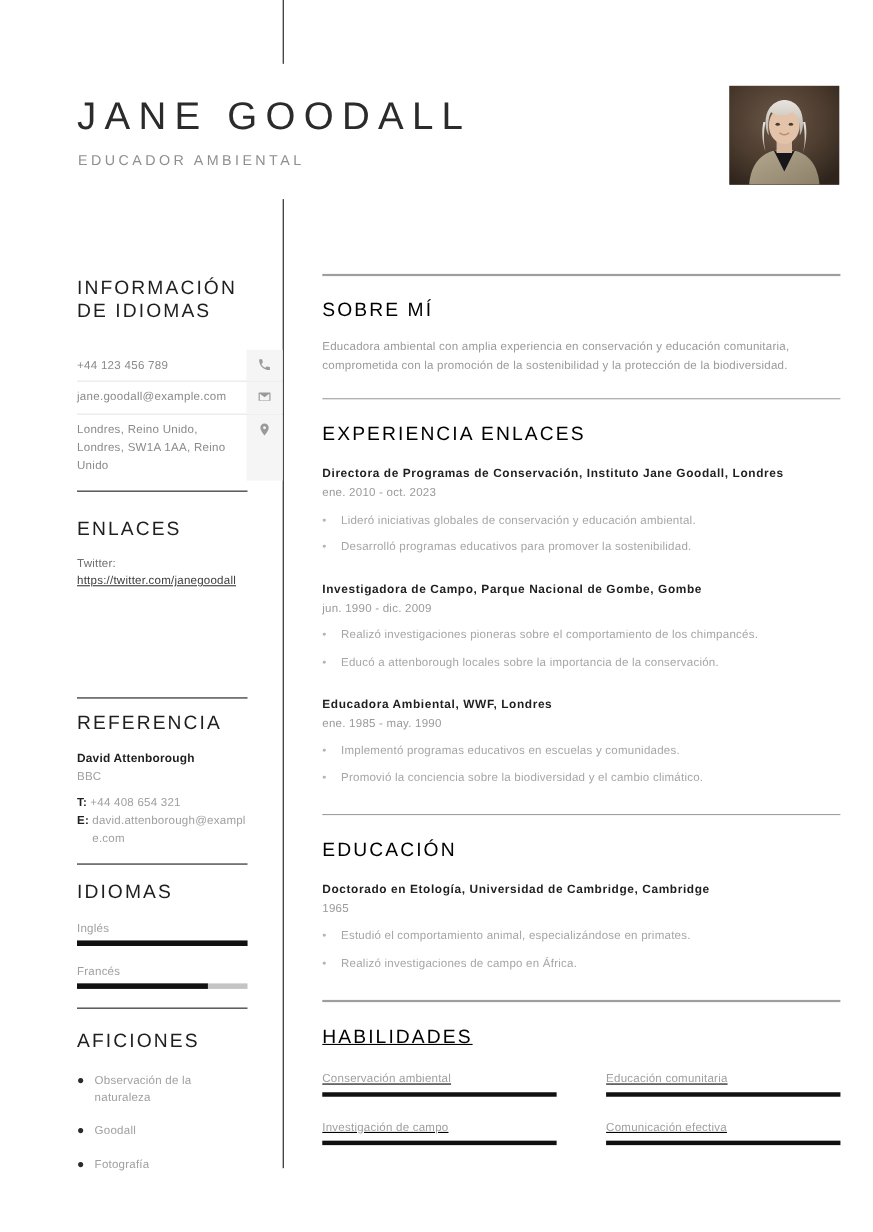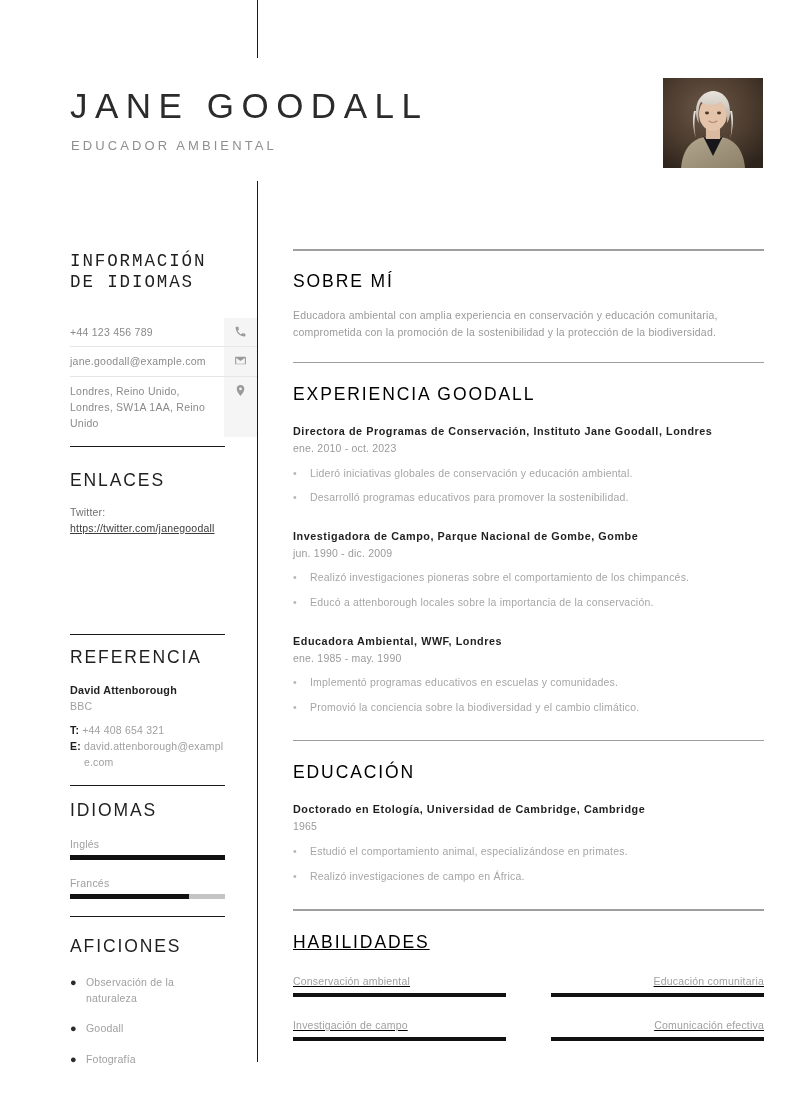--- a/index.html
+++ b/index.html
@@ -270,21 +270,21 @@
   }
   .skills-grid {
     display: flex;
     flex-wrap: wrap;
   }
   .skill {
     width: 213px;
     margin-right: 45px;
     margin-bottom: 22px;
   }
-  .skill:nth-child(2n) { margin-right: 0; text-align: right; }
+  .skill:nth-child(2n) { margin-right: 0; }
   .skill-name {
     font-size: 10.5px;
     color: #a0a0a0;
     letter-spacing: 0.2px;
     margin-bottom: 6px;
   }
   .skill-track {
     width: 213px;
     height: 4px;
     background: #d8d8d8;
@@ -334,21 +334,21 @@
         <path d="M67 33 C69 42 69 53 67 61 C70 52 71 41 69 33 Z" fill="url(#hairG)"></path>
         <ellipse cx="44" cy="35" rx="2" ry="1.4" fill="#4a3a2e"></ellipse>
         <ellipse cx="56" cy="35" rx="2" ry="1.4" fill="#4a3a2e"></ellipse>
         <path d="M46 43 Q50 46 54 43" stroke="#b98b72" stroke-width="1.2" fill="none" stroke-linecap="round"></path>
       </svg>
     </div>
   </div>
 
   <div class="sidebar">
 
-    <div class="sb-block" style="top:70px;font-family:Liberation Mono, monospace;">
+    <div class="sb-block" style="top:70px;">
       <div class="side-h">
         <div>INFORMACIÓN</div>
         <div>DE IDIOMAS</div>
       </div>
     </div>
 
     <div class="contact-rows">
       <div class="crow">
         <div class="ctext">+44 123 456 789</div>
         <div class="cicon">
@@ -446,21 +446,21 @@
   <div class="main">
 
     <div class="main-rule" style="margin-top:68px;"></div>
     <div style="margin-top:20px;">
       <div class="main-h">SOBRE MÍ</div>
       <div class="summary" style="margin-top:15px;">Educadora ambiental con amplia experiencia en conservación y educación comunitaria, comprometida con la promoción de la sostenibilidad y la protección de la biodiversidad.</div>
     </div>
 
     <div class="main-rule" style="margin-top:21px;"></div>
     <div style="margin-top:21px;">
-      <div class="main-h">EXPERIENCIA GOODALL</div>
+      <div class="main-h">EXPERIENCIA ENLACES</div>
 
       <div style="margin-top:19px;">
         <div class="entry-title">Directora de Programas de Conservación, Instituto Jane Goodall, Londres</div>
         <div class="entry-date">ene. 2010 - oct. 2023</div>
         <div class="bullet">
           <span class="bdot">•</span>
           <span>Lideró iniciativas globales de conservación y educación ambiental.</span>
         </div>
         <div class="bullet">
           <span class="bdot">•</span>

